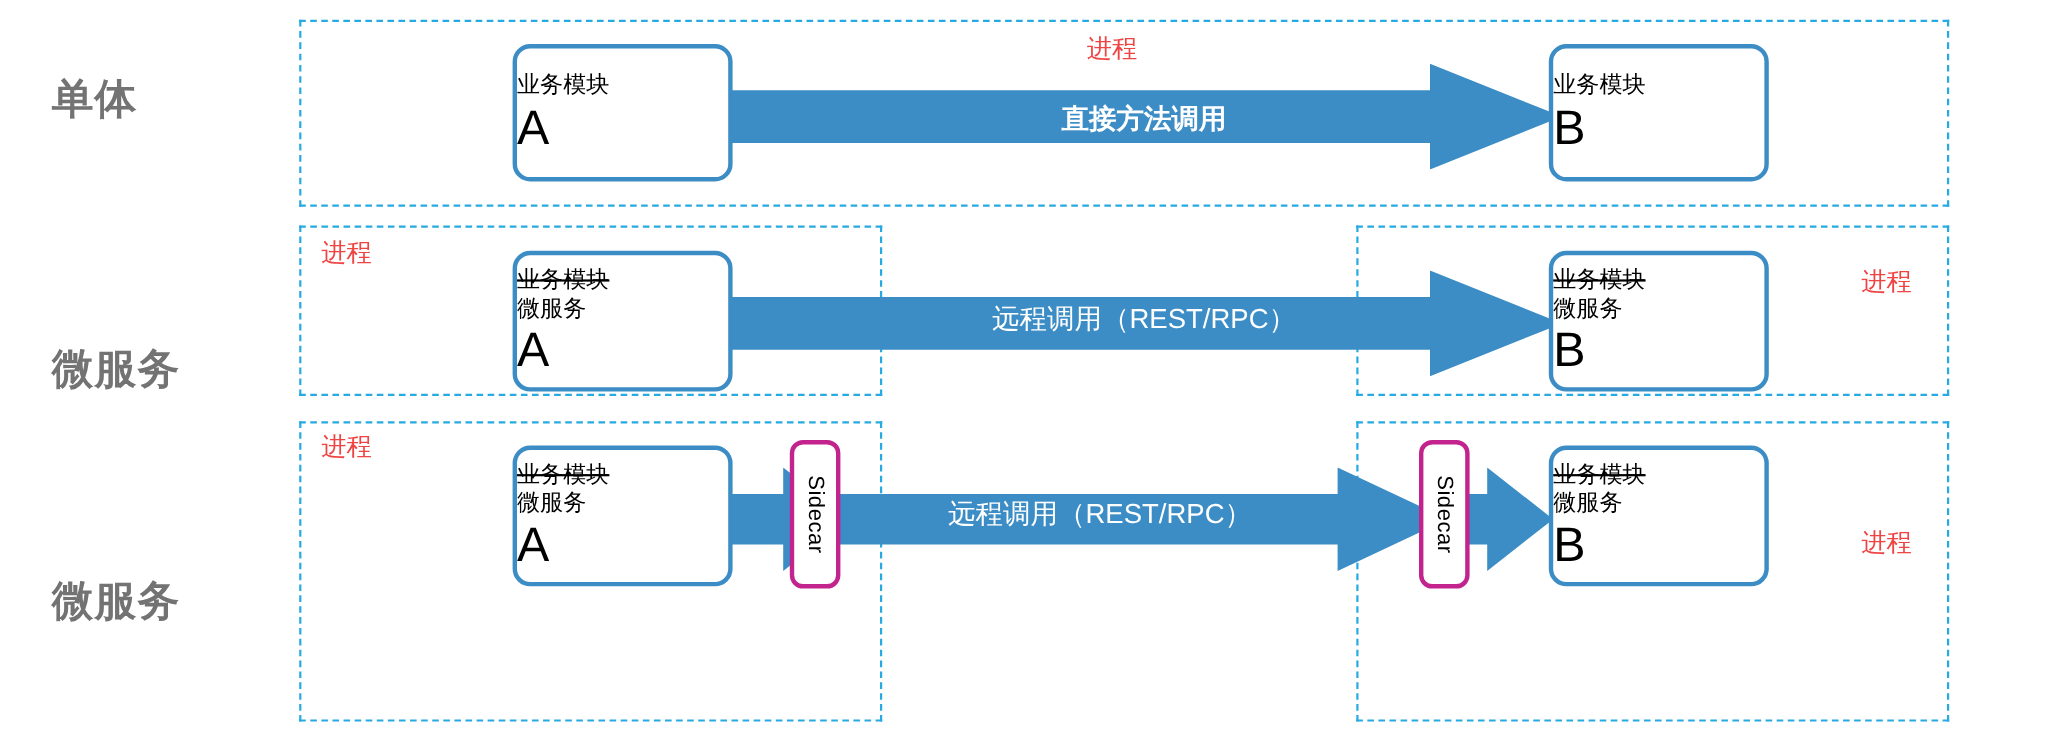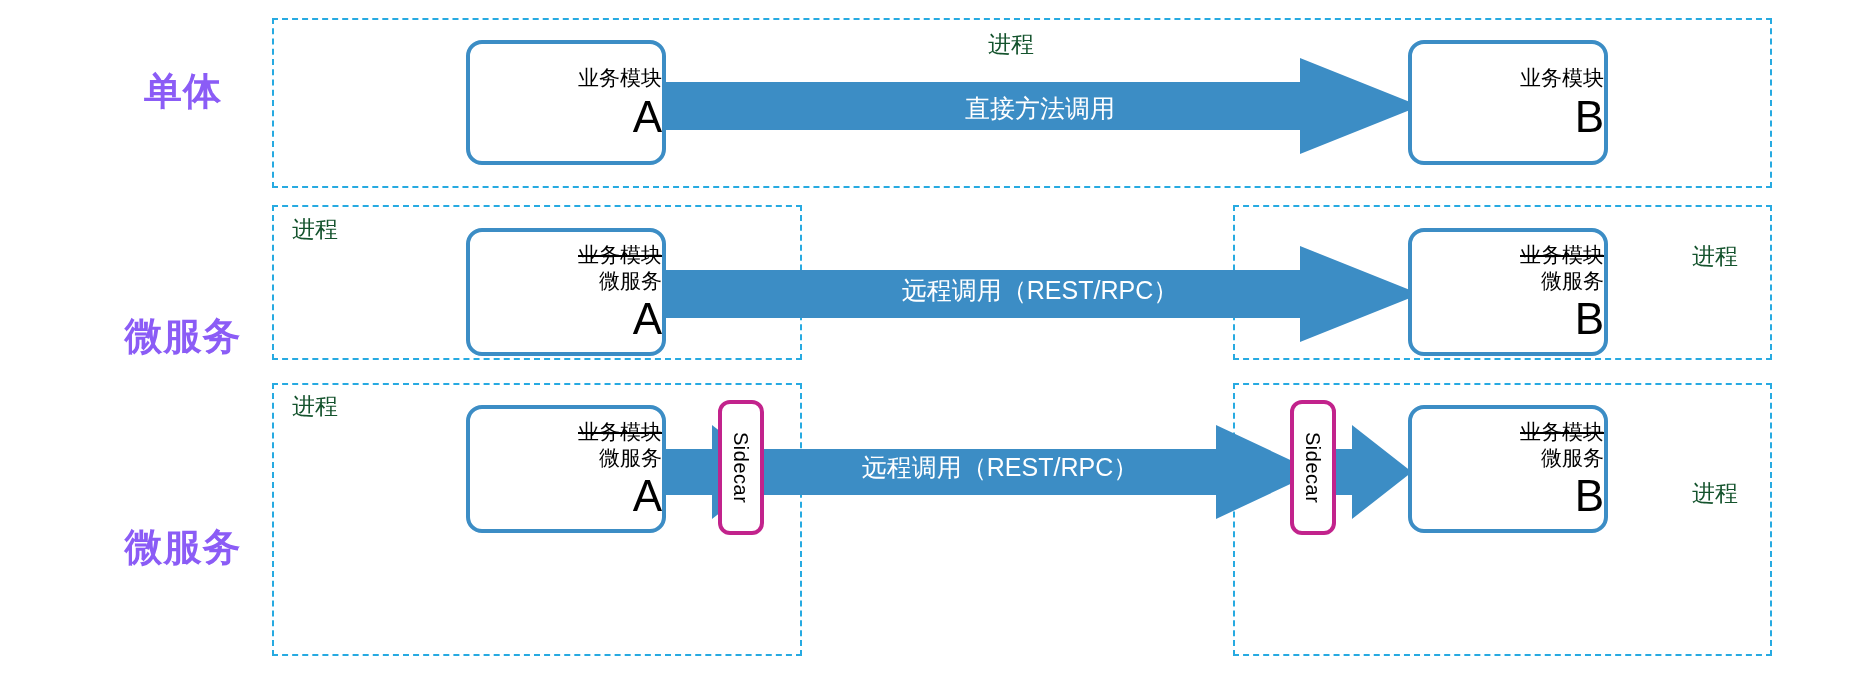--- a/index.html
+++ b/index.html
@@ -10,24 +10,24 @@
     font-family: "Liberation Sans", "DejaVu Sans", sans-serif;
     position: relative;
     overflow: hidden;
   }
 
   .stage { position:absolute; inset:0; }
 
   
   .row-label {
     position:absolute;
-    left: 68px;
+    left: 47px;
     width: 230px;
-    text-align: center;
-    color:#8b5cf6;
+    text-align: left;
+    color:#737373;
   }
   .row-label .main {
     font-size: 38px;
     font-weight: 700;
     line-height: 1.05;
     letter-spacing: 1px;
     white-space: nowrap;
   }
   .row-label .sub {
     font-size: 19px;
@@ -41,21 +41,21 @@
   #label-mesh     { top: 528px; }
 
   
   .dashed-box {
     position:absolute;
     border: 2px dashed #27AAE1;
     background: transparent;
   }
   .proc-tag {
     position:absolute;
-    color:#14532d;
+    color:#ef4444;
     font-size: 23px;
     font-weight: 400;
     line-height: 1;
     white-space: nowrap;
   }
 
   
   #box-mono { left: 272px; top: 18px; width: 1500px; height: 170px; }
   #tag-mono { left: 988px; top: 33px; }
 
@@ -72,21 +72,21 @@
   #tag-mesh-right { left: 1692px; top: 482px; }
 
   
   .node-box {
     position:absolute;
     border: 4px solid #3C8DC5;
     border-radius: 16px;
     background:#ffffff;
     display:flex;
     flex-direction:column;
-    align-items:flex-end;
+    align-items:flex-start;
     justify-content:center;
     z-index: 5;
   }
   .node-box .ntop {
     font-size: 21px;
     color:#000;
     line-height: 1.25;
   }
   .node-box .ntop.struck { text-decoration: line-through; text-decoration-thickness: 2px; }
   .node-box .nmid {
@@ -135,21 +135,21 @@
     position:absolute;
     color:#ffffff;
     font-size: 25px;
     line-height:1;
     z-index: 4;
     white-space: nowrap;
     text-align:center;
   }
 
   #arrow1      { left: 660px; top: 58px;  width: 760px; height: 96px; }
-  #arrow1-text { left: 780px; top: 96px;  width: 520px; }
+  #arrow1-text { left: 780px; top: 96px;  width: 520px; font-weight: bold; }
 
   #arrow2      { left: 660px; top: 246px; width: 760px; height: 96px; }
   #arrow2-text { left: 760px; top: 278px; width: 560px; }
 
   #arrow3a     { left: 660px; top: 425px; width: 112px; height: 94px; }
   #arrow3main  { left: 756px; top: 425px; width: 560px; height: 94px; }
   #arrow3b     { left: 1300px; top: 425px;width: 112px; height: 94px; }
   #arrow3-text { left: 760px; top: 455px; width: 480px; }
 </style>
 </head>

